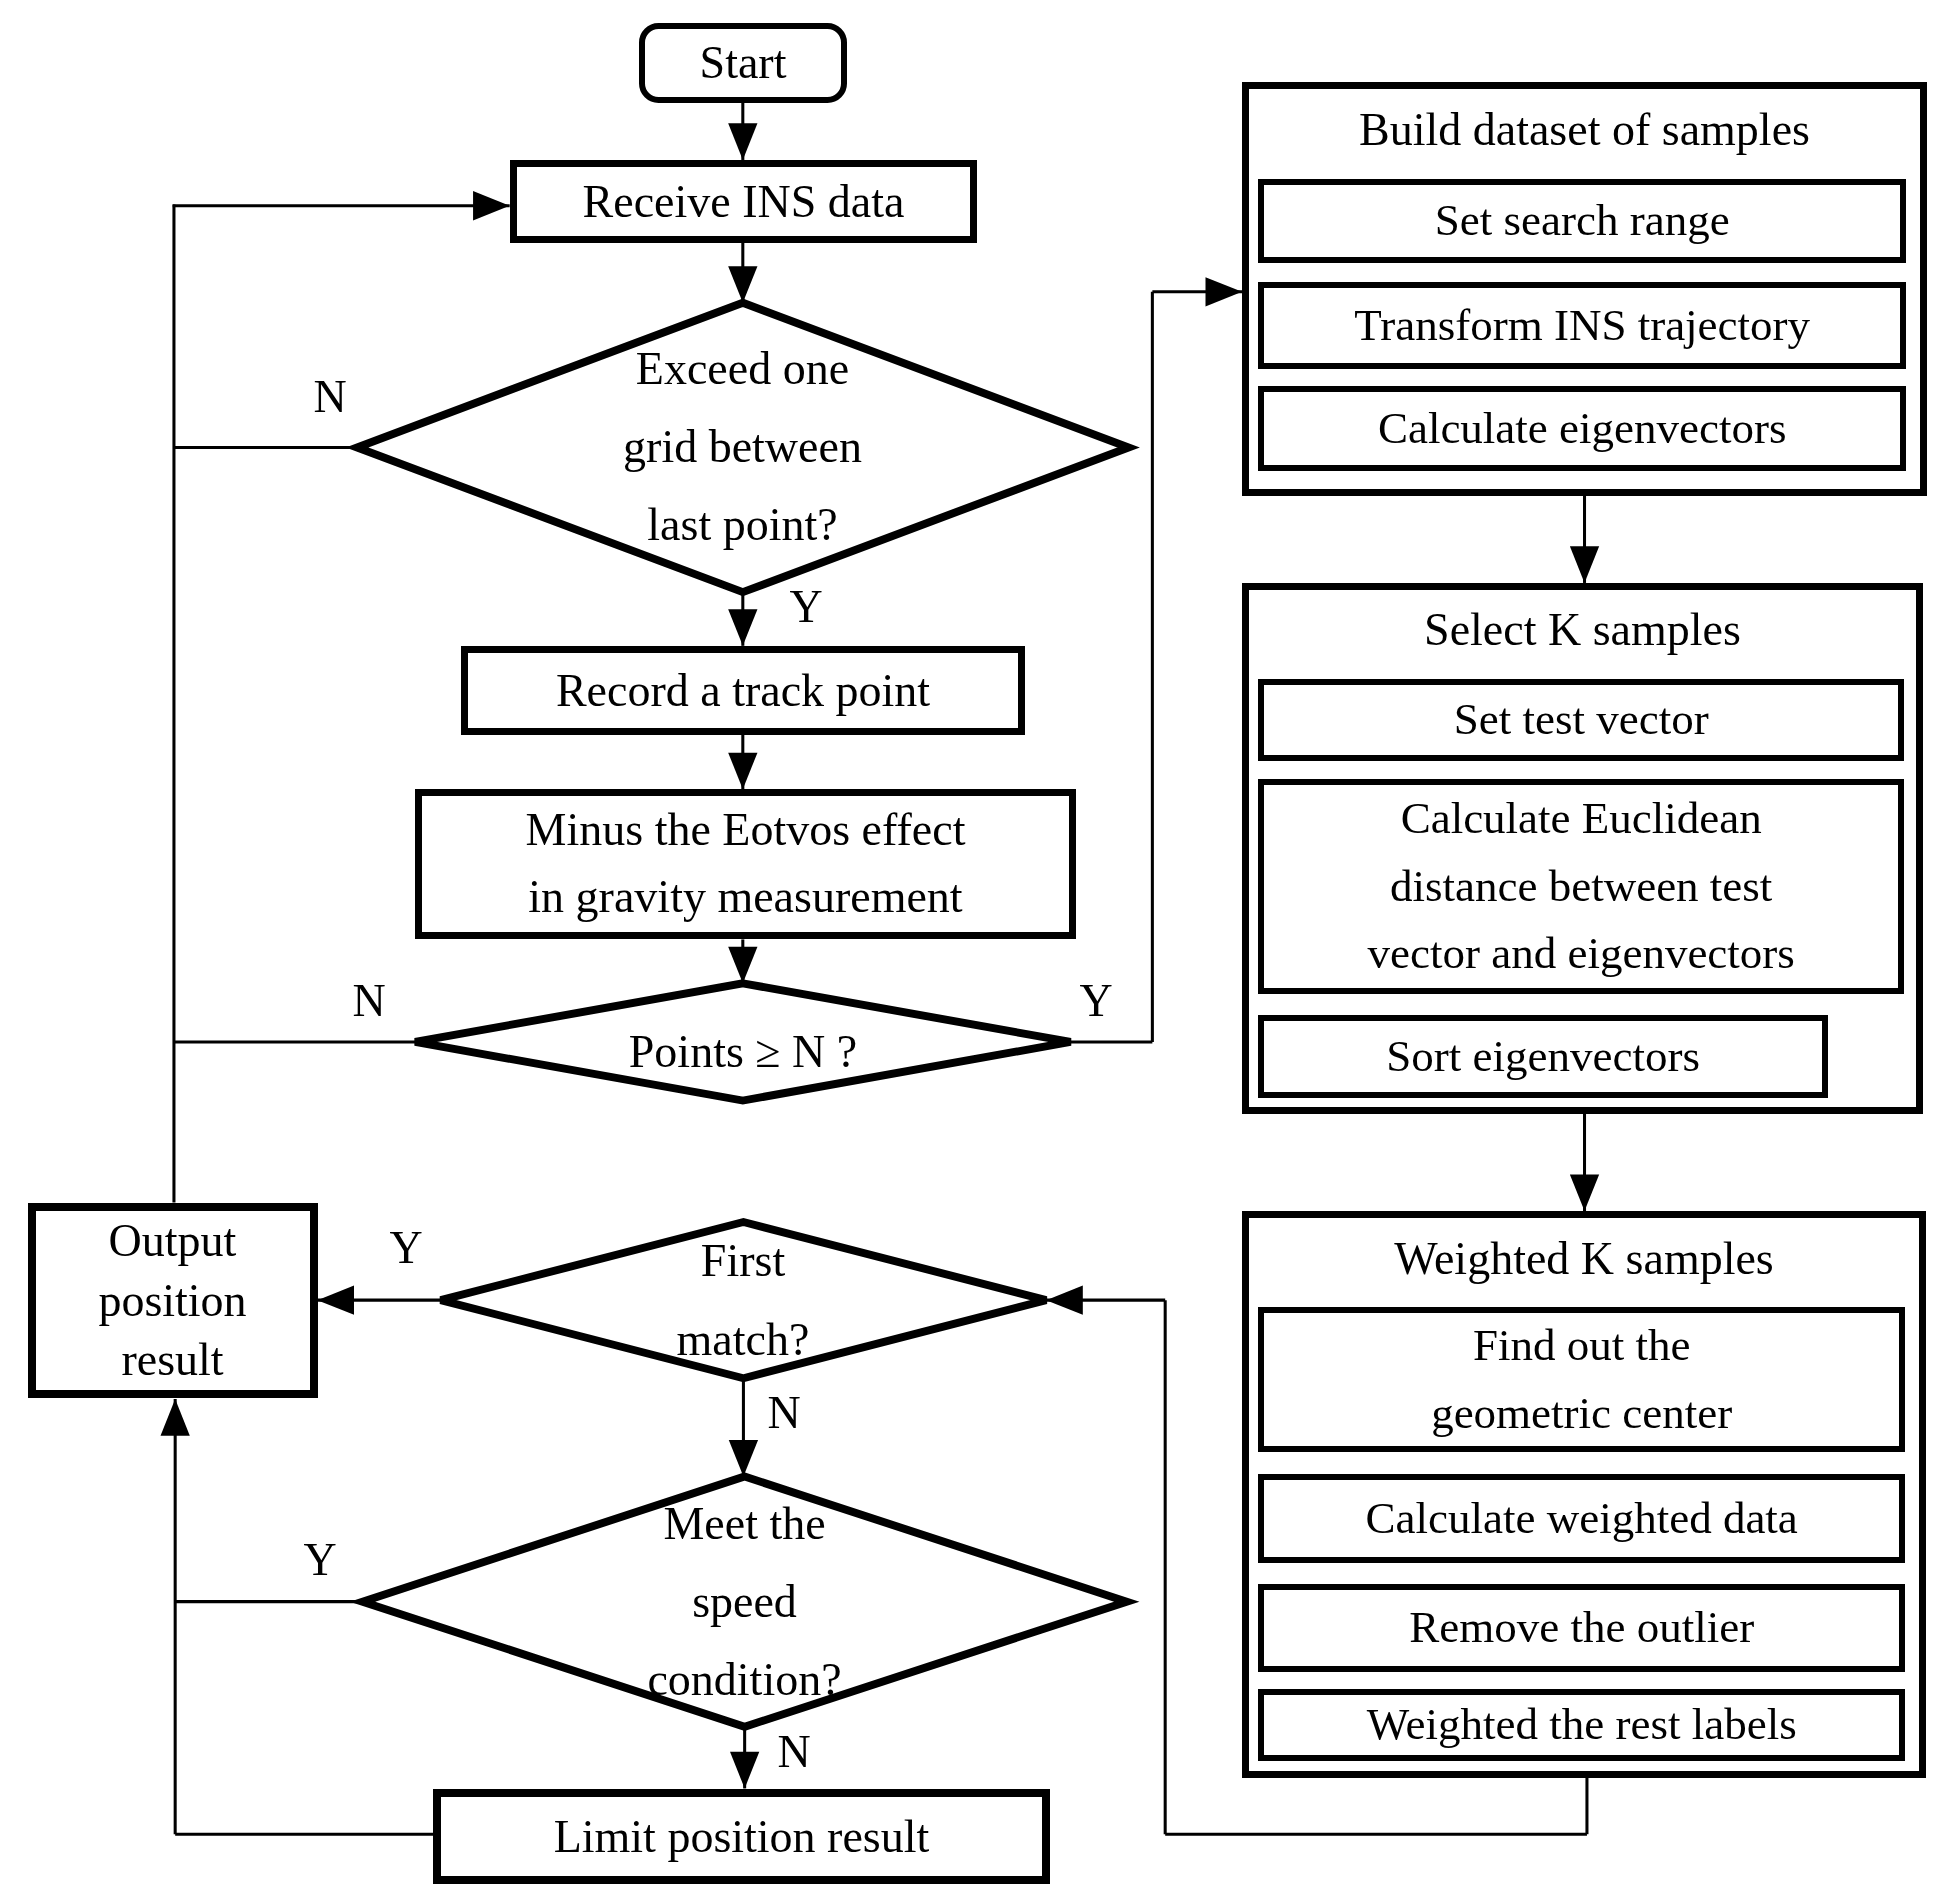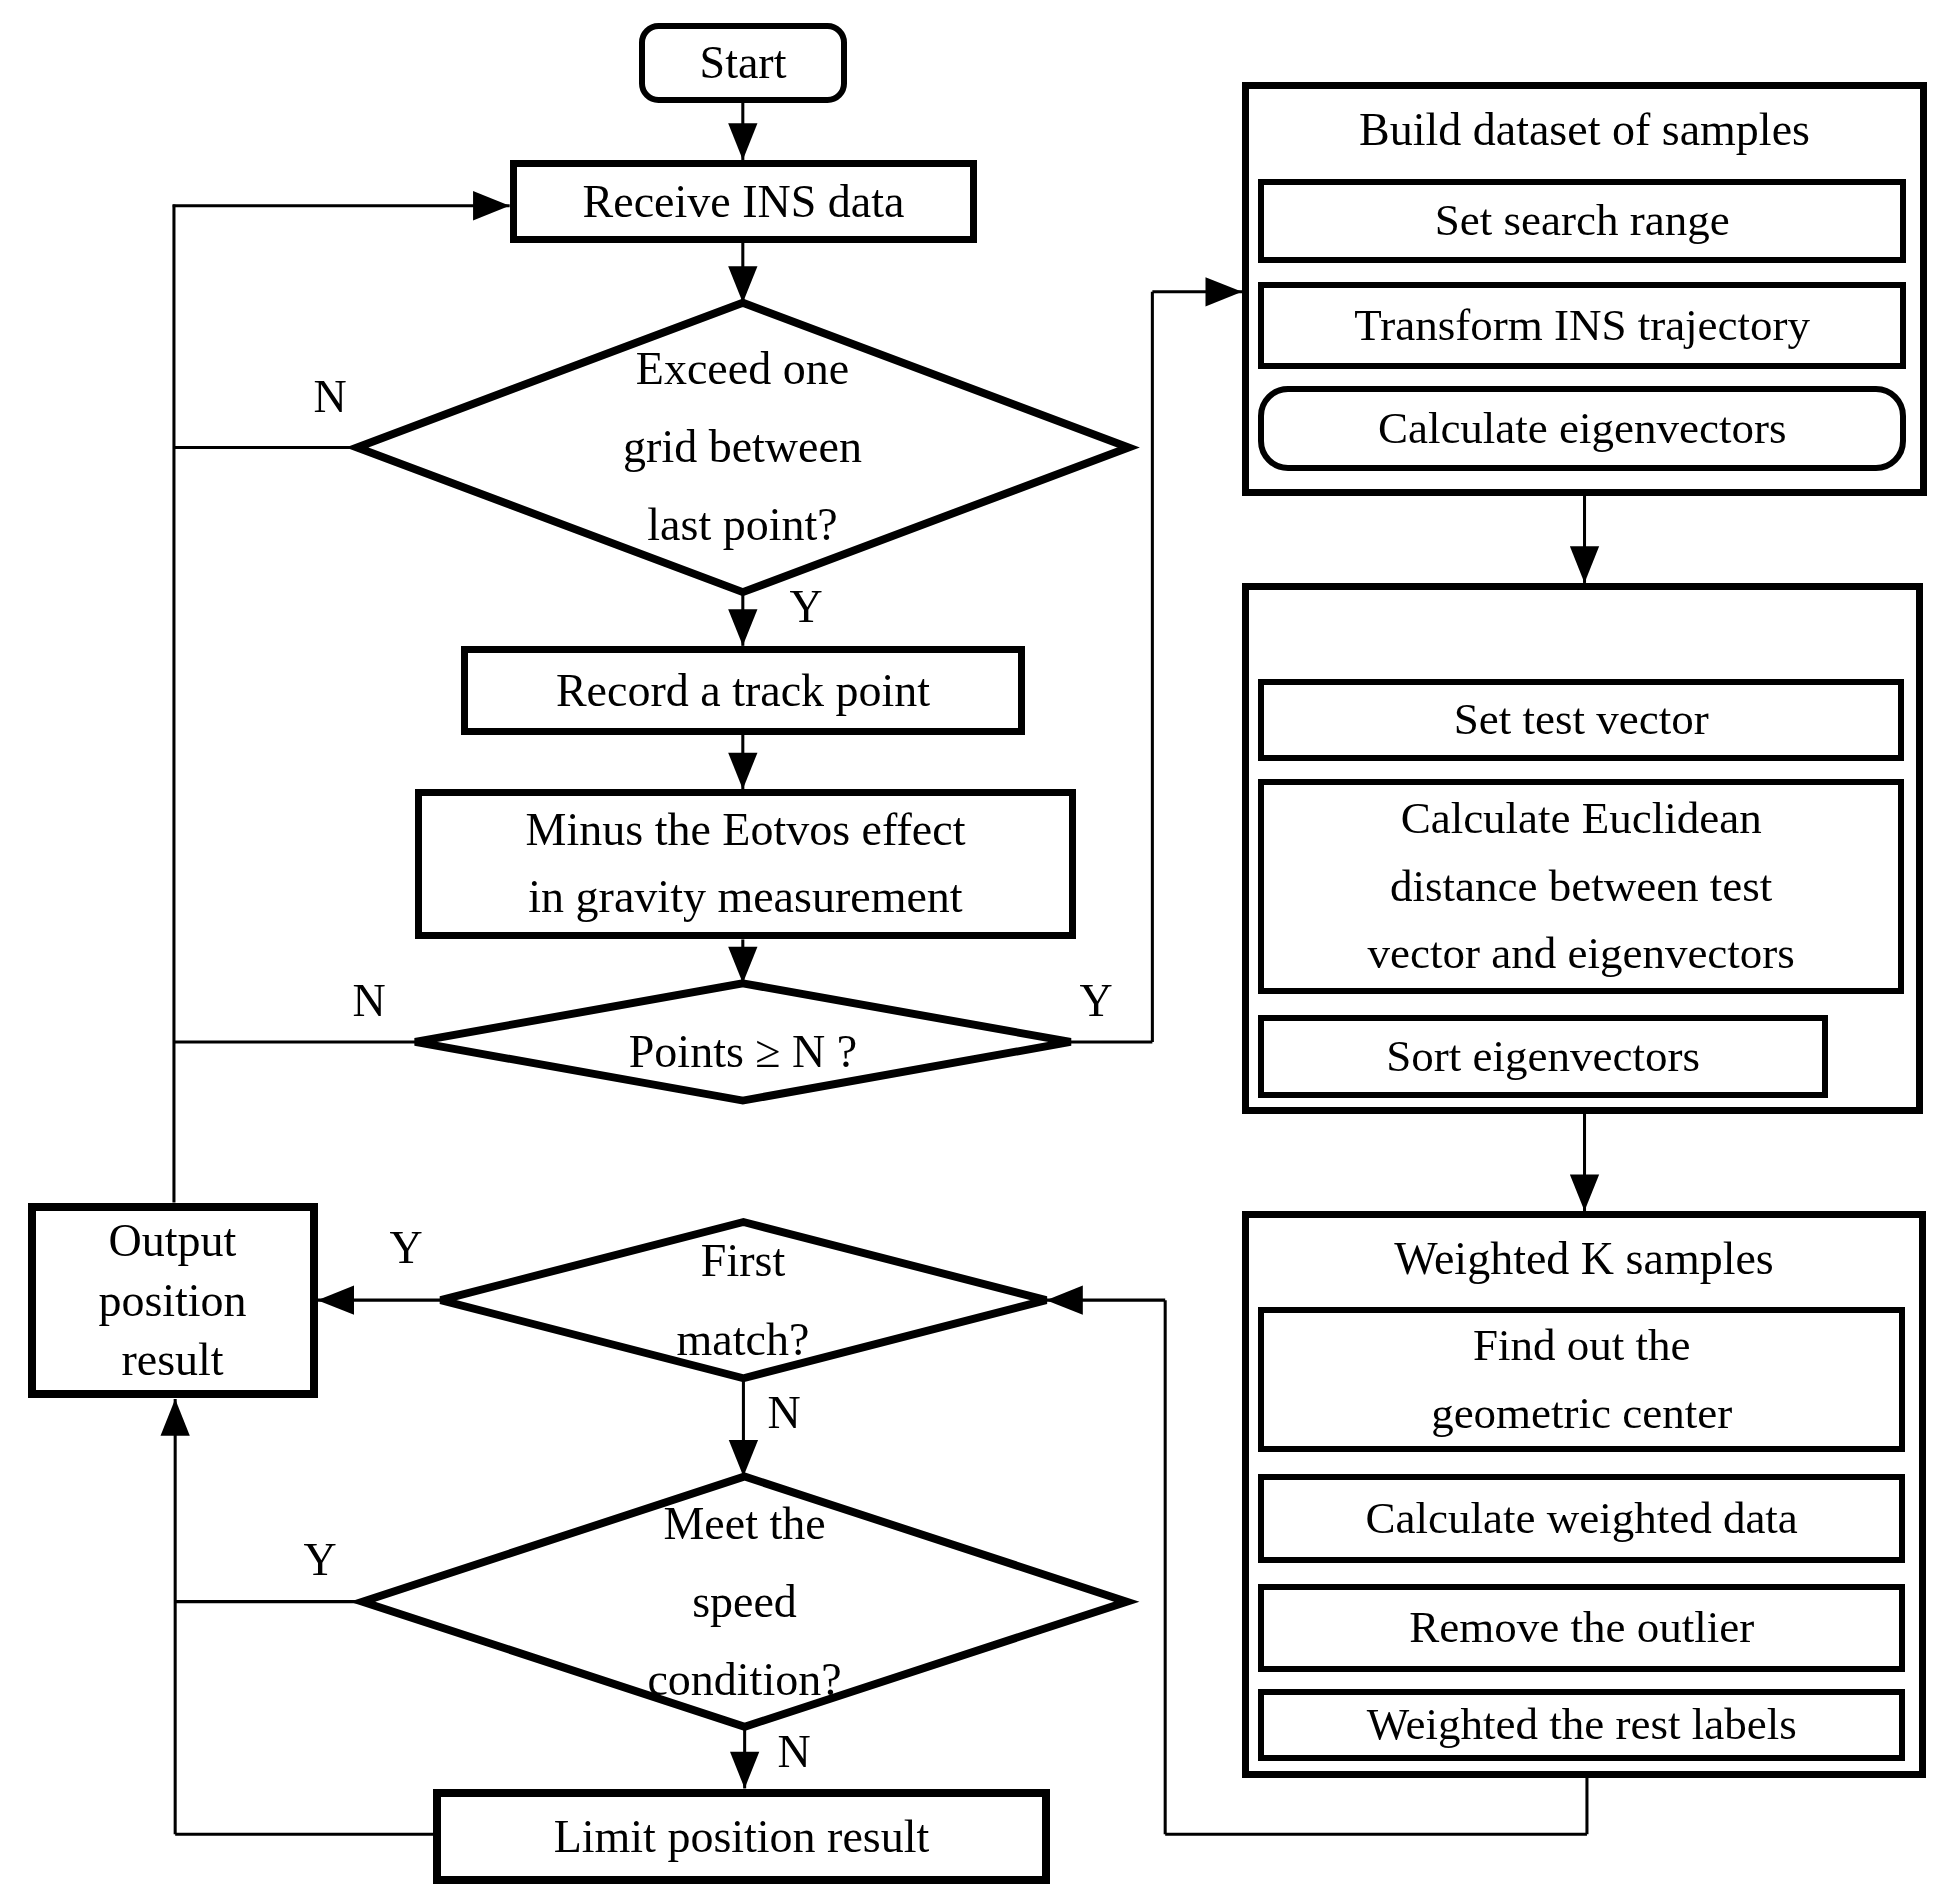--- a/index.html
+++ b/index.html
@@ -188,26 +188,27 @@
   </div>
 
   <div class="container" style="left:1242px; top:82px; width:685px; height:414px;">
     <div class="group-title bind-txt" style="top:13.4px;">Build dataset of samples</div>
     <div class="step" style="left:9.2px; top:90px; width:648px; height:84px;">
       <span class="bind-txt">Set search range</span>
     </div>
     <div class="step" style="left:9.2px; top:193px; width:648px; height:87px;">
       <span class="bind-txt">Transform INS trajectory</span>
     </div>
-    <div class="step" style="left:9.2px; top:297px; width:648px; height:85px;border-radius:30px;">
+    <div class="step" style="left:9.2px; top:297px; width:648px; height:85px;">
       <span class="bind-txt">Calculate eigenvectors</span>
     </div>
   </div>
 
   <div class="container" style="left:1242px; top:583px; width:681px; height:531px;">
+    <div class="group-title bind-txt" style="top:12.2px;">Select K samples</div>
     <div class="step" style="left:9.2px; top:89px; width:646px; height:82px;">
       <span class="bind-txt">Set test vector</span>
     </div>
     <div class="step" style="left:9.2px; top:189px; width:646px; height:215px;">
       <span class="bind-txt">Calculate Euclidean
 distance between test
 vector and eigenvectors</span>
     </div>
     <div class="step" style="left:9.2px; top:425px; width:570px; height:83px;">
       <span class="bind-txt">Sort eigenvectors</span>

